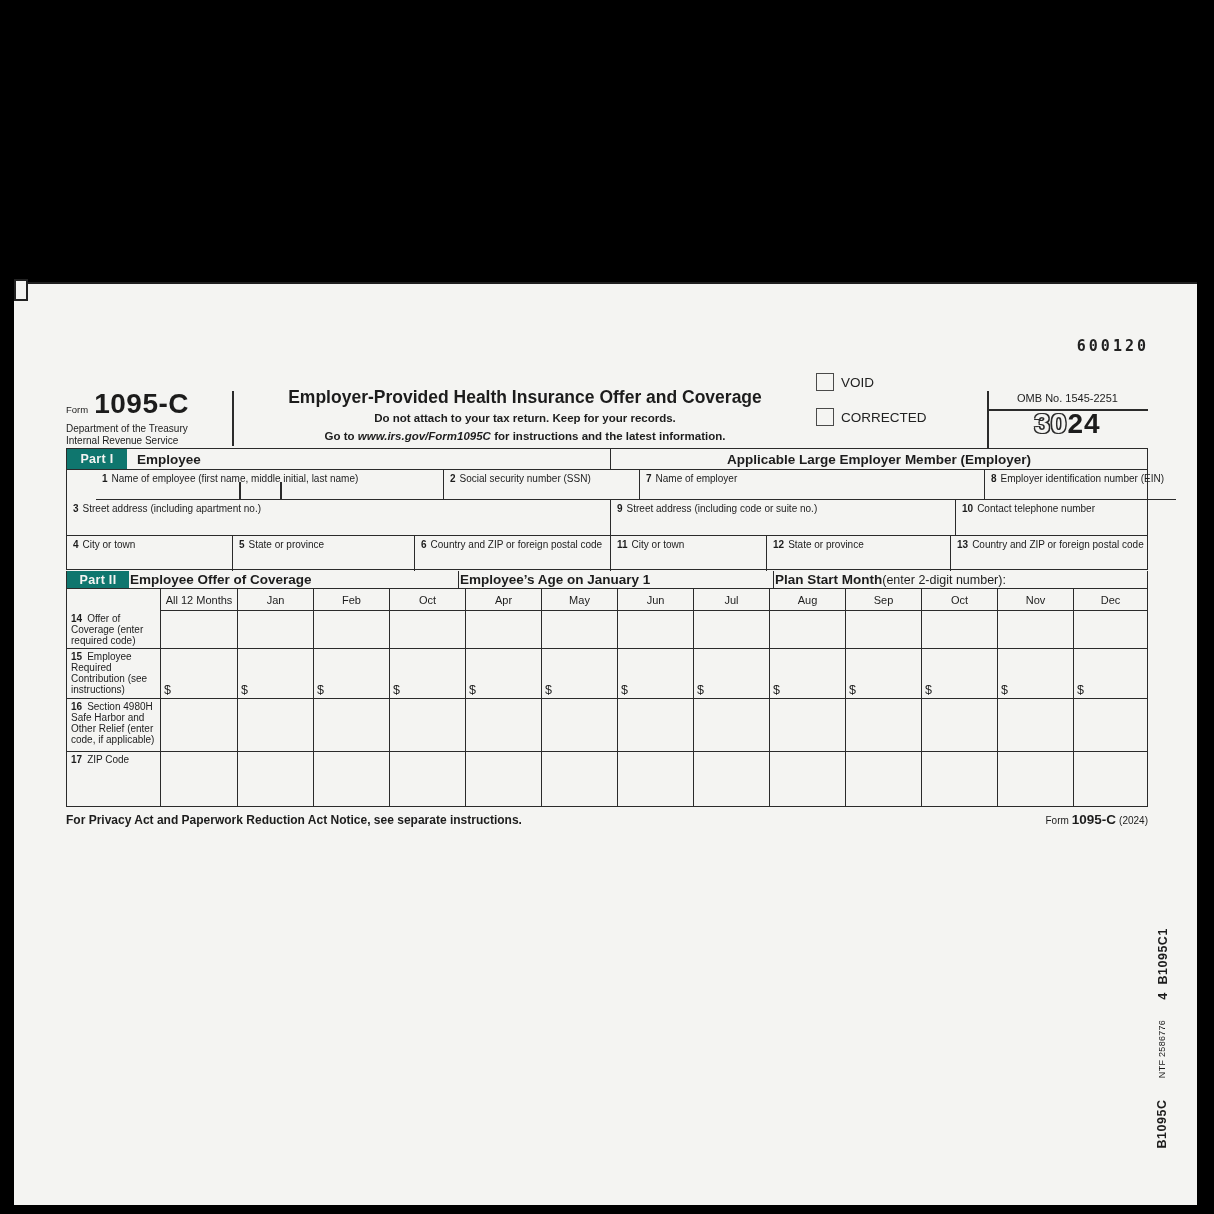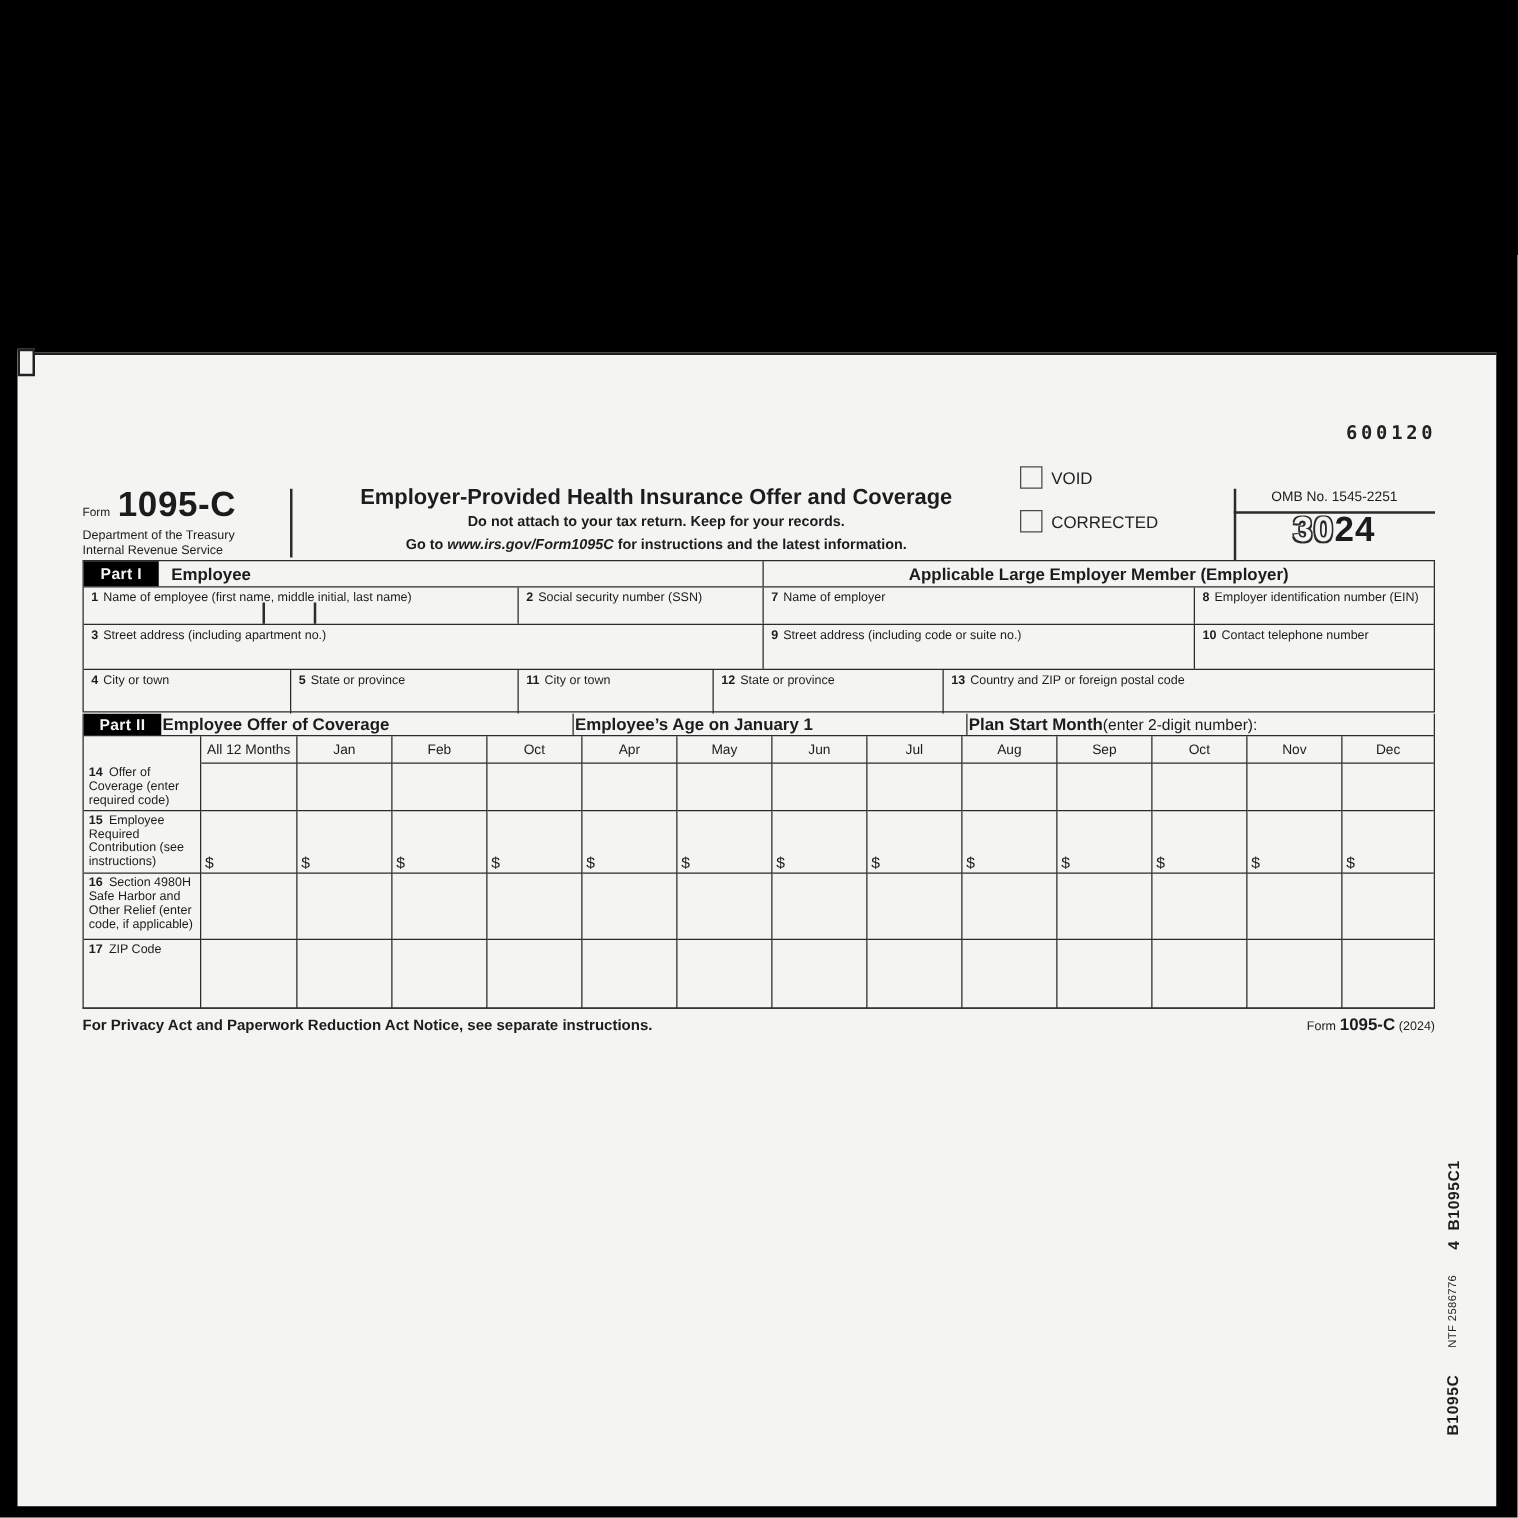--- a/index.html
+++ b/index.html
@@ -30,21 +30,21 @@
     text-shadow:-1.3px -1.3px 0 #2b2b2b,1.3px -1.3px 0 #2b2b2b,-1.3px 1.3px 0 #2b2b2b,1.3px 1.3px 0 #2b2b2b; }
 
   
   .part-box { position:absolute; left:52px; width:1082px; border:1.5px solid #2b2b2b; background:#f4f4f2; }
   #part1 { top:164px; height:122px; }
   #part2 { top:287px; height:236px; border-top:none; }
   .flexrow { display:flex; width:100%; }
   .bdr { border-right:1.5px solid #2b2b2b; }
   .bdb { border-bottom:1.5px solid #2b2b2b; }
   .part-bar { align-items:stretch; }
-  .part-tag { background:#000000; color:#f4f4f2; font-weight:bold; font-size:12.5px; text-align:center; display:flex; align-items:center; justify-content:center; letter-spacing:.3px; flex:0 0 auto; }
+  .part-tag { background:#0f766e; color:#f4f4f2; font-weight:bold; font-size:12.5px; text-align:center; display:flex; align-items:center; justify-content:center; letter-spacing:.3px; flex:0 0 auto; }
   .bar-title { font-weight:bold; font-size:13.5px; display:flex; align-items:center; padding-left:10px; }
   .bar-title.centered { justify-content:center; padding-left:0; }
   .p1-row { align-items:stretch; }
   .fcell { position:relative; padding:3px 0 0 6px; font-size:10px; line-height:11px; }
   .fnum { font-weight:bold; margin-right:4px; }
   .tick { position:absolute; bottom:0; width:1.5px; height:17px; background:#2b2b2b; }
 
   
   .p2-bar-left { flex:0 0 392px; display:flex; align-items:stretch; }
   .p2-bar-mid { flex:0 0 315px; }
@@ -118,21 +118,21 @@
 
   <div class="part-box" id="part1">
     <div class="flexrow part-bar bdb" style="height:21px;">
       <div class="bdr" style="flex:0 0 544px; display:flex;">
         <div class="part-tag" style="width:60px;">Part I</div>
         <div class="bar-title">Employee</div>
       </div>
       <div class="bar-title centered" style="flex:1;">Applicable Large Employer Member (Employer)</div>
     </div>
 
-    <div class="flexrow p1-row bdb" style="height:30px;">
+    <div class="flexrow p1-row bdb" style="height:30px;margin-left:29px;">
       <div class="fcell bdr" style="flex:0 0 348px;">
         <span class="fnum">1</span><span>Name of employee (first name, middle initial, last name)</span>
         <div class="tick" style="left:143px;"></div>
         <div class="tick" style="left:184px;"></div>
       </div>
       <div class="fcell bdr" style="flex:0 0 196px;">
         <span class="fnum">2</span><span>Social security number (SSN)</span>
       </div>
       <div class="fcell bdr" style="flex:0 0 345px;">
         <span class="fnum">7</span><span>Name of employer</span>
@@ -153,20 +153,23 @@
         <span class="fnum">10</span><span>Contact telephone number</span>
       </div>
     </div>
 
     <div class="flexrow p1-row" style="height:35px;">
       <div class="fcell bdr" style="flex:0 0 166px;">
         <span class="fnum">4</span><span>City or town</span>
       </div>
       <div class="fcell bdr" style="flex:0 0 182px;">
         <span class="fnum">5</span><span>State or province</span>
+      </div>
+      <div class="fcell bdr" style="flex:0 0 196px;">
+        <span class="fnum">6</span><span>Country and ZIP or foreign postal code</span>
       </div>
       <div class="fcell bdr" style="flex:0 0 156px;">
         <span class="fnum">11</span><span>City or town</span>
       </div>
       <div class="fcell bdr" style="flex:0 0 184px;">
         <span class="fnum">12</span><span>State or province</span>
       </div>
       <div class="fcell" style="flex:1;">
         <span class="fnum">13</span><span>Country and ZIP or foreign postal code</span>
       </div>

